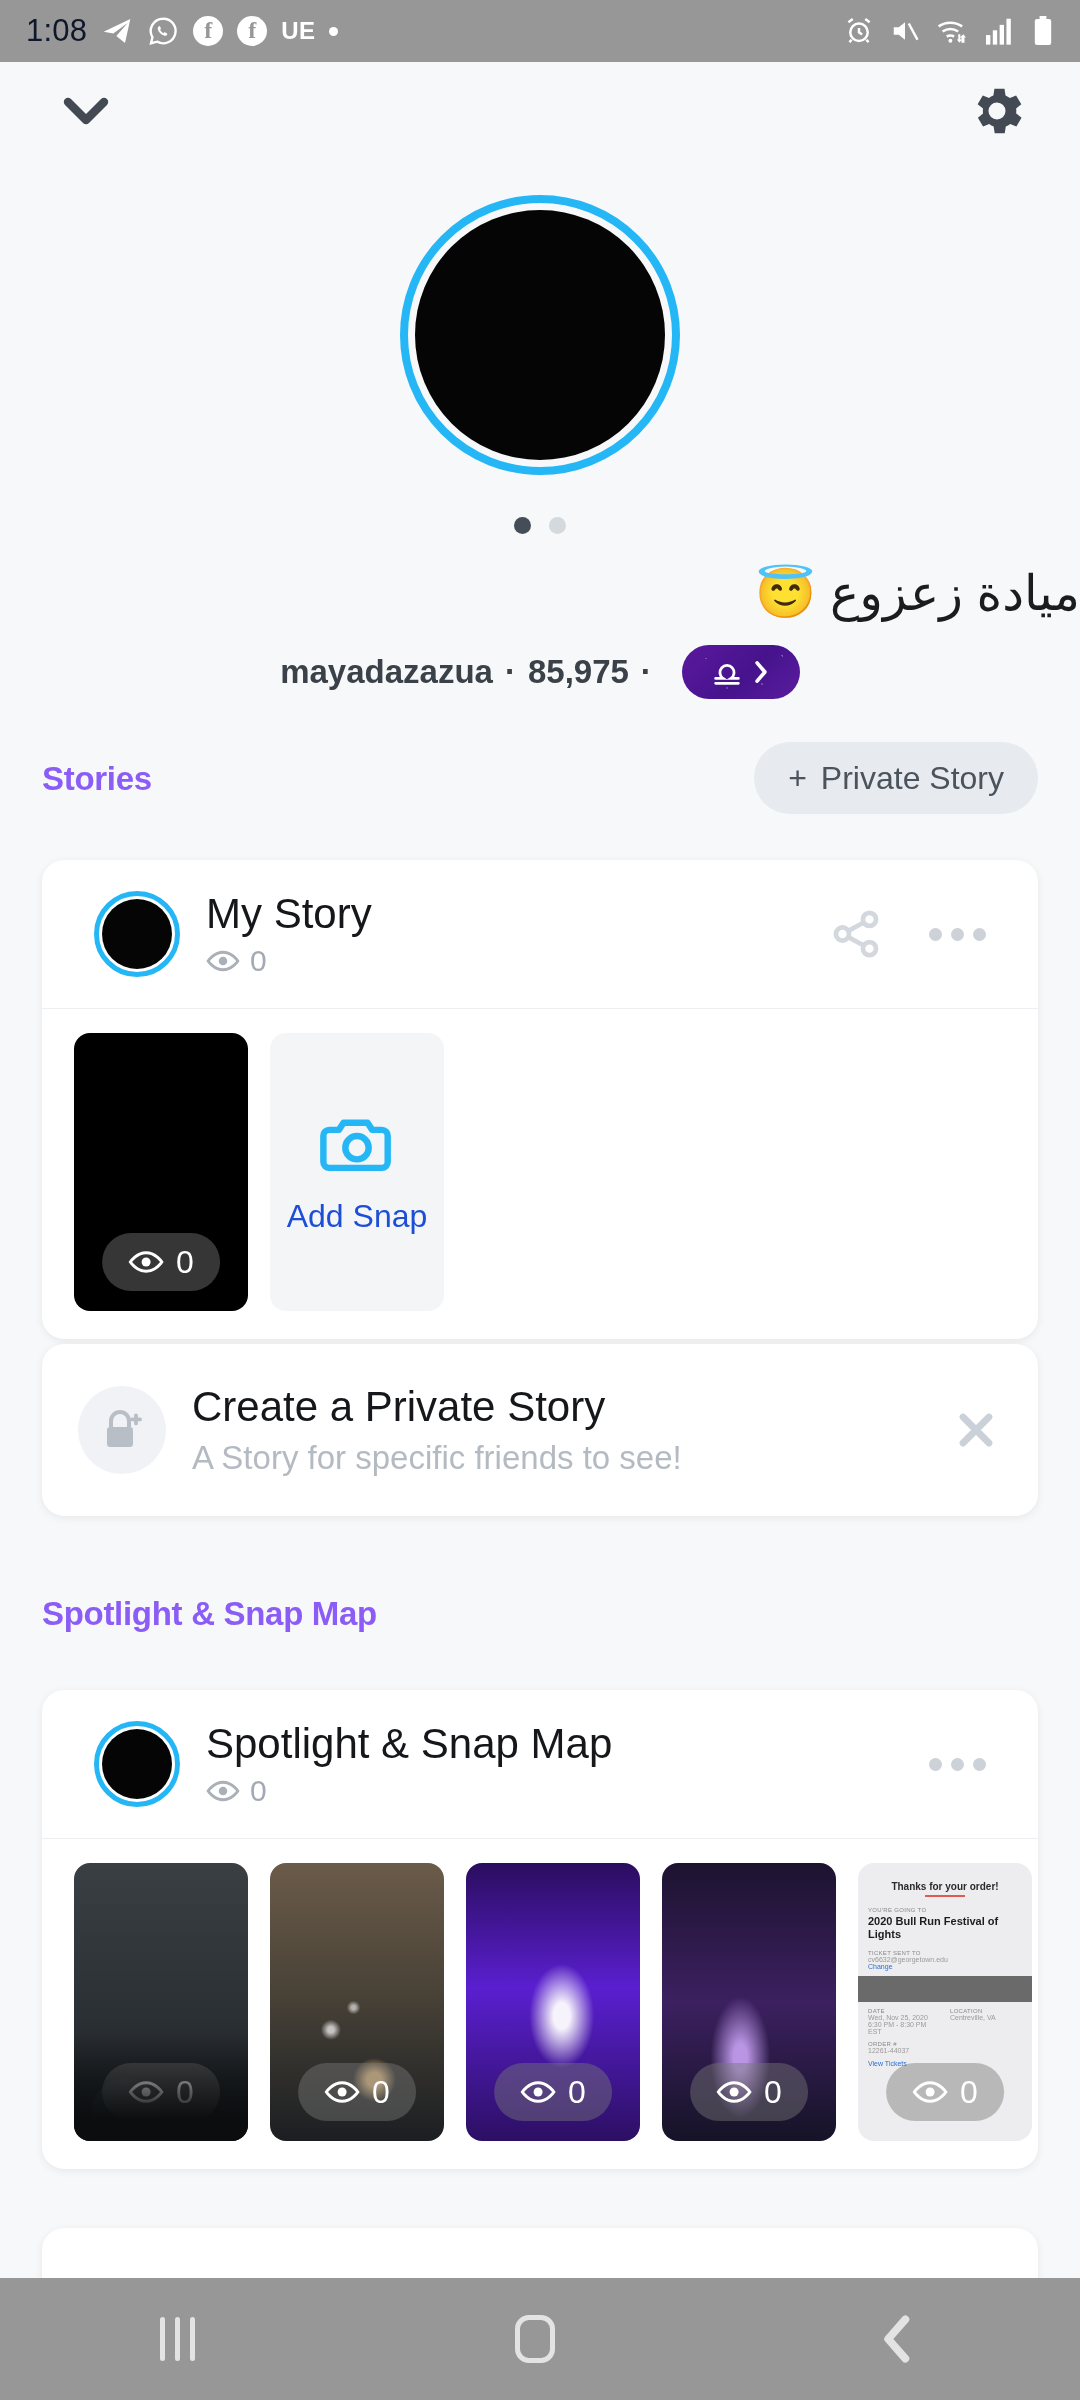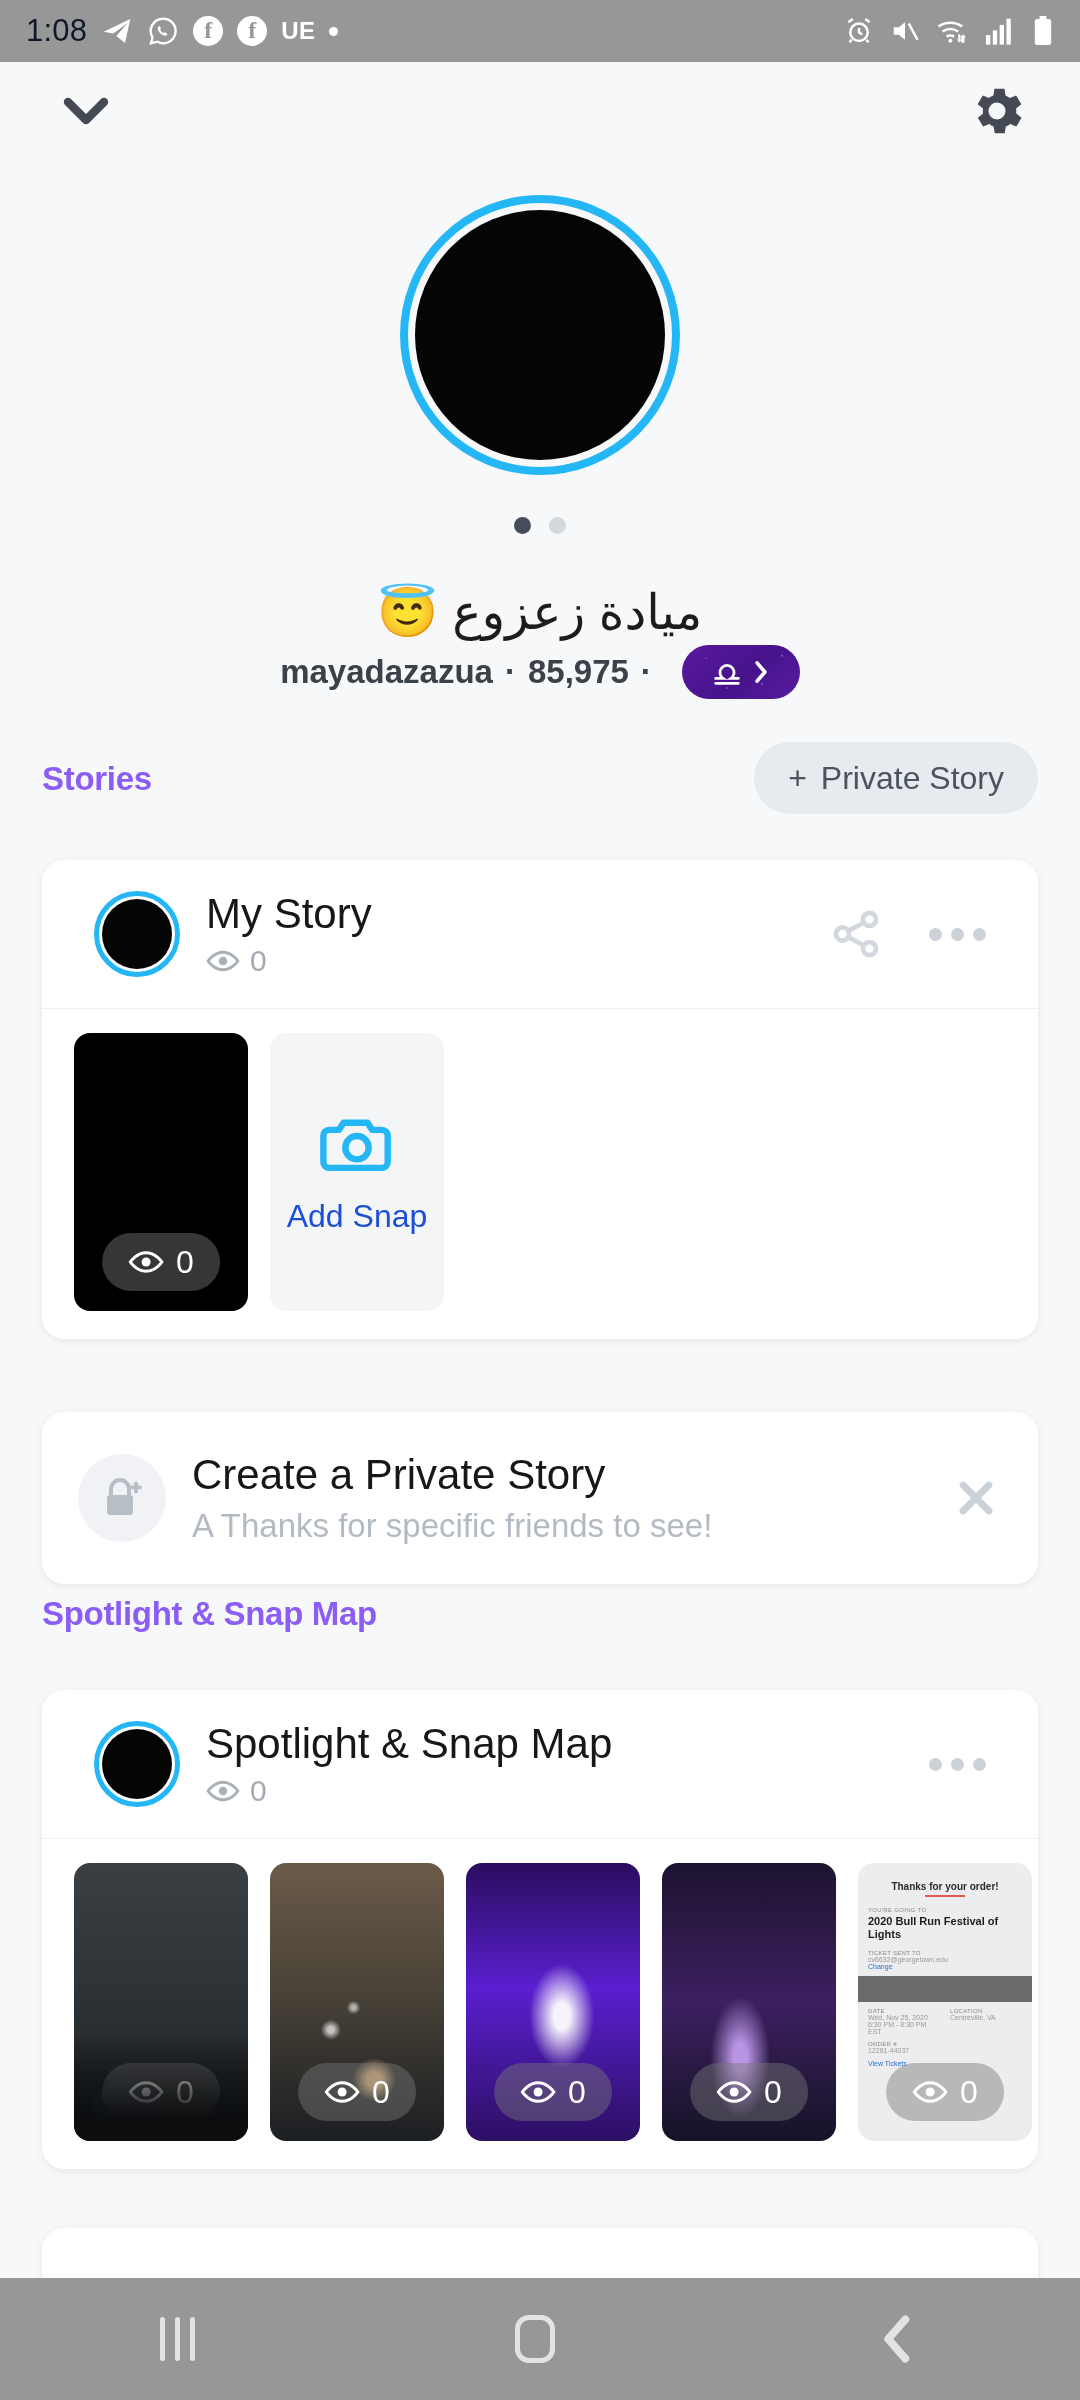--- a/index.html
+++ b/index.html
@@ -39,22 +39,22 @@
     width:280px; height:280px; border-radius:50%; border:8px solid #25B7F5;
     display:flex; align-items:center; justify-content:center; background:#F7F8F9; }
   .avatar{ width:250px; height:250px; border-radius:50%; background:#050505; }
 
   .dots{ position:absolute; top:517px; left:50%; transform:translateX(-50%);
     display:flex; gap:18px; align-items:center; }
   .dot{ width:17px; height:17px; border-radius:50%; background:#454D58; }
   .dot.off{ background:#D4D9DE; }
 
   .display-name{
-    position:absolute; top:565px; left:0; width:1080px; text-align:center;
-    font-size:49px; color:#1B1C1E; direction:rtl; white-space:nowrap;margin-top:19px;
+    position:absolute; top:565px; left:0; width:1080px; text-align:right;
+    font-size:49px; color:#1B1C1E; direction:rtl; white-space:nowrap;
   }
   .subline{
     position:absolute; top:645px; left:0; width:1080px;
     display:flex; align-items:center; justify-content:center; gap:0px;
     font-size:33px; font-weight:bold; color:#3A4149;
   }
   .zodiac{
     margin-left:18px;
     width:118px; height:54px; border-radius:27px;
     background:radial-gradient(circle at 20% 25%, rgba(255,255,255,.25) 0 1px, transparent 1px),
@@ -290,32 +290,32 @@
       <div class="addsnap">
         <svg width="76" height="66" viewBox="0 0 26 22">
             <path fill="none" stroke="#25B7F5" stroke-width="2.2" stroke-linejoin="round" d="M3.5 6.5h3.3l1.6-2.4h8.2l1.6 2.4h3.3a2 2 0 0 1 2 2v9a2 2 0 0 1-2 2H3.5a2 2 0 0 1-2-2v-9a2 2 0 0 1 2-2z"></path>
             <circle cx="13" cy="12.6" r="4" fill="none" stroke="#25B7F5" stroke-width="2.2"></circle>
           </svg>
         <span>Add Snap</span>
       </div>
     </div>
   </div>
 
-  <div class="card" style="top:1412px">
+  <div class="card" style="top:1344px">
     <div class="priv-row">
       <span class="lock-circle">
         <svg width="44" height="46" viewBox="0 0 22 23">
             <path fill="none" stroke="#B7BEC6" stroke-width="2" d="M5.5 10V7a4.5 4.5 0 0 1 9 0v3"></path>
             <rect x="3.5" y="10" width="13" height="10" rx="1.6" fill="#B7BEC6"></rect>
             <path stroke="#B7BEC6" stroke-width="1.9" stroke-linecap="round" d="M18 4.2v4M16 6.2h4"></path>
           </svg>
       </span>
       <span class="priv-text">
         <span class="priv-title">Create a Private Story</span>
-        <span class="priv-sub">A Thanks for specific friends to see!</span>
+        <span class="priv-sub">A Story for specific friends to see!</span>
       </span>
       <svg class="close-x" width="52" height="52" viewBox="0 0 20 20">
           <path stroke="#CBD1D8" stroke-width="2.6" stroke-linecap="round" d="M5 5l10 10M15 5 5 15"></path>
         </svg>
     </div>
   </div>
 
   <div class="section-head" style="top:1595px">Spotlight &amp; Snap Map</div>
 
   <div class="card" style="top:1690px">

